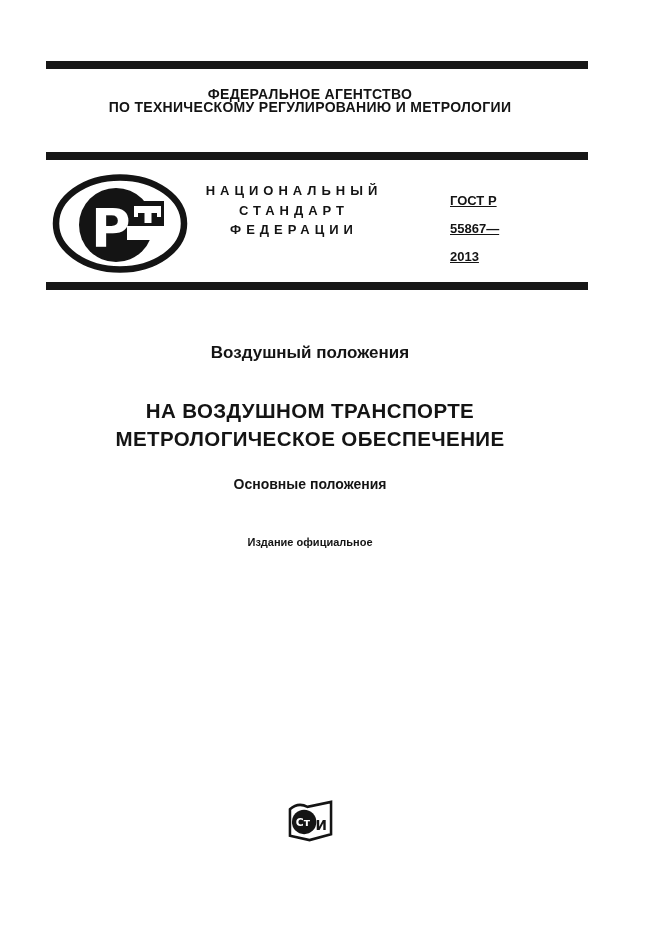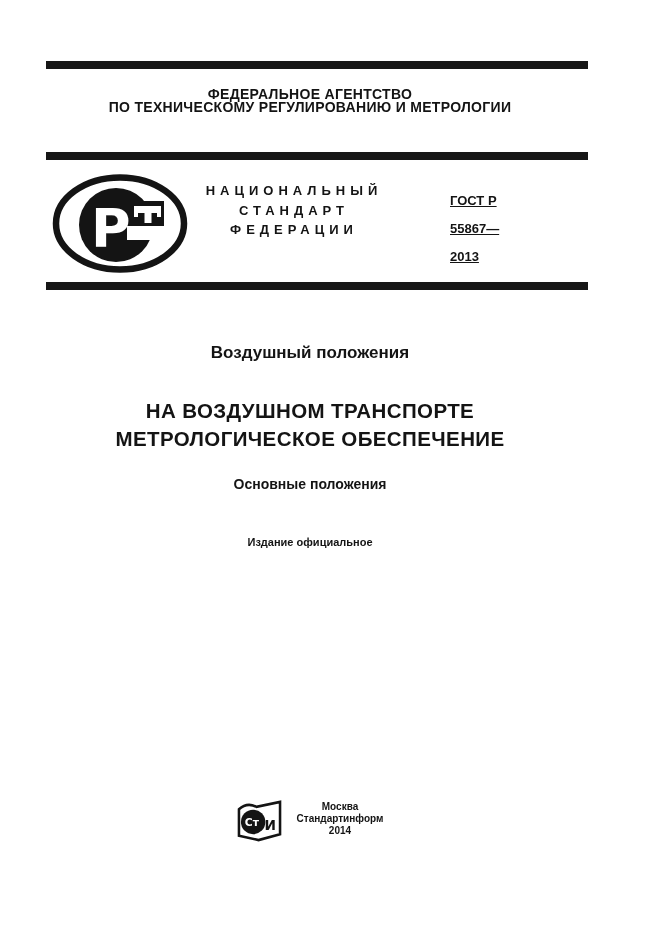--- a/index.html
+++ b/index.html
@@ -110,20 +110,15 @@
 
   <div class="centerblock edition">Издание официальное</div>
 
   <div class="imprint">
     <svg class="imprint-logo" viewBox="0 0 46 42" xmlns="http://www.w3.org/2000/svg" aria-hidden="true">
       <path d="M2,9 C8,3.5 14,3.5 20,6.5 L44,1.5 L44,34.5 L22,40.5 L2,36 Z" fill="#ffffff" stroke="#141414" stroke-width="2.6"></path>
       <circle cx="16.5" cy="22" r="12.5" fill="#141414"></circle>
       <text x="8" y="26.5" font-family="DejaVu Sans, sans-serif" font-weight="bold" font-size="11" fill="#ffffff">Ст</text>
       <text x="28" y="30" font-family="DejaVu Sans, sans-serif" font-weight="bold" font-size="14" fill="#141414">И</text>
     </svg>
-    <div class="imprint-text">
-      <div>Москва</div>
-      <div>Стандартинформ</div>
-      <div>2014</div>
-    </div>
   </div>
 
 </div>
 
 </body></html>

